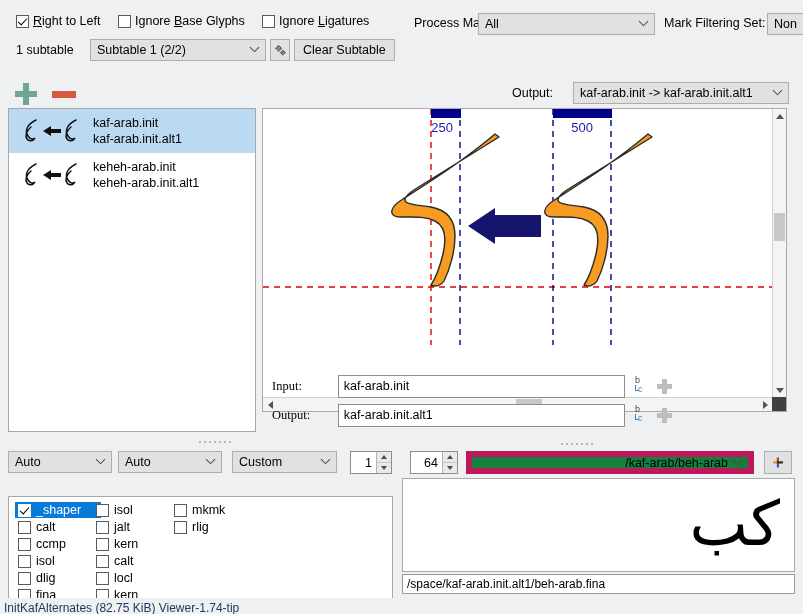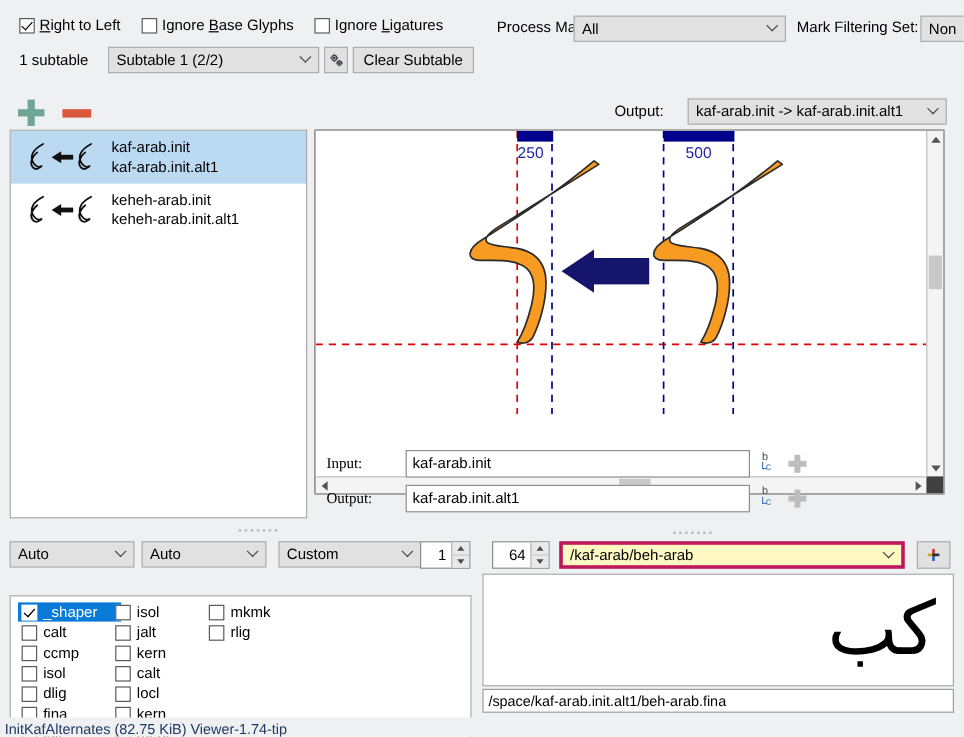--- a/index.html
+++ b/index.html
@@ -42,21 +42,21 @@
     position: relative;
     background: #e1e1e1;
     border: 1px solid #adadad;
     height: 22px;
     display: flex; align-items: center;
     padding: 0 20px 0 6px;
     font-size: 12.5px;
     white-space: nowrap;
     overflow: hidden;
   }
-  .combo.white { background: #fef9c3; border: 3px solid #be185d; }
+  .combo.white { background: #15803d; border: 6px solid #be185d; justify-content: flex-end; }
   .combo .arrow {
     position: absolute; right: 7px; top: 50%;
     width: 7px; height: 7px;
     margin-top: -4px;
     border: solid #4a4a4a;
     border-width: 0 1.4px 1.4px 0;
     transform: translateY(-30%) rotate(45deg);
   }
   .btn {
     background: #e1e1e1;
@@ -399,21 +399,21 @@
   </div>
 
   <div class="combo" style="position:absolute;left:8px;top:451px;width:104px;">
     <span>Auto</span>
     <span class="arrow"></span>
   </div>
   <div class="combo" style="position:absolute;left:118px;top:451px;width:104px;">
     <span>Auto</span>
     <span class="arrow"></span>
   </div>
-  <div class="combo" style="position:absolute;left:232px;top:451px;width:119px;">
+  <div class="combo" style="position:absolute;left:232px;top:451px;width:105px;">
     <span>Custom</span>
     <span class="arrow"></span>
   </div>
 
   <div class="spin" style="position:absolute;left:350px;top:451px;width:42px;">
     <div class="val">1</div>
     <div class="btns">
       <div class="sb">
           <span class="tri-up"></span>
         </div>

